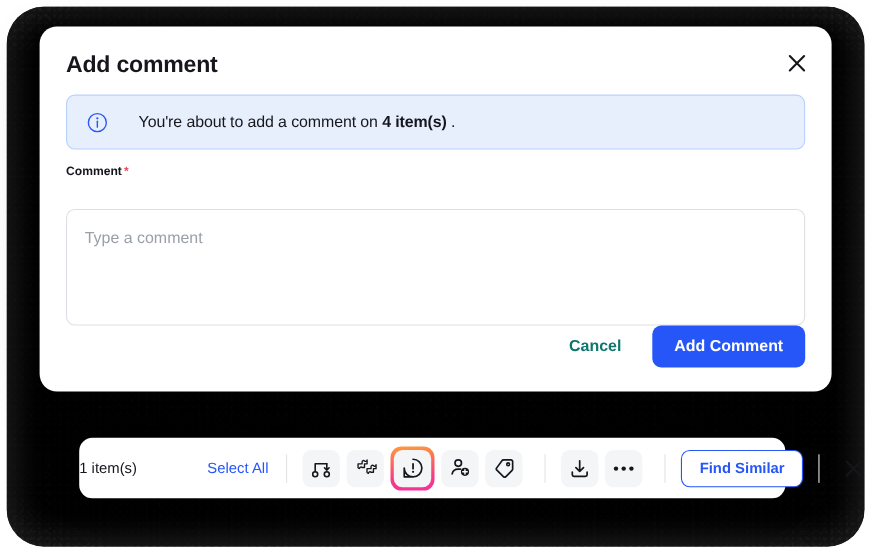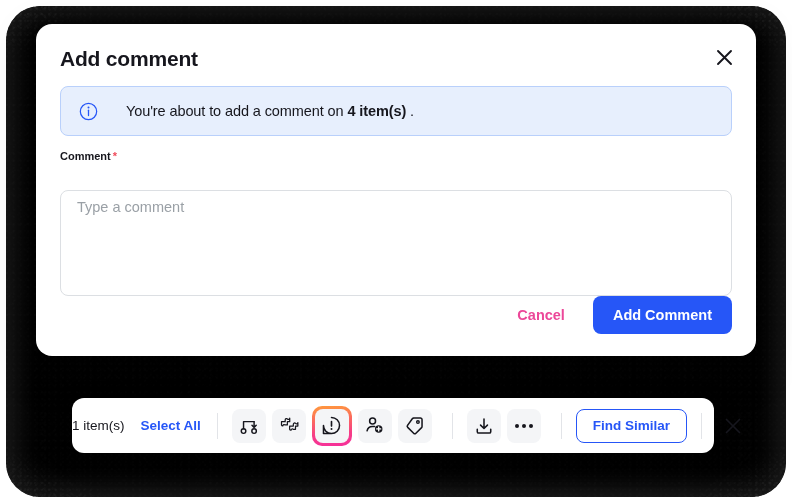--- a/index.html
+++ b/index.html
@@ -119,41 +119,41 @@
     margin-left: 2px;
   }
 
   .comment-box {
     position: absolute;
     left: 24px; top: 166px;
     width: 672px; height: 106px;
     border: 1px solid #dcdfe3;
     border-radius: 8px;
     background: #ffffff;
-    padding: 8px 16px;
+    padding: 18px 16px;
     font-family: "Liberation Sans", sans-serif;
     font-size: 14.5px;
     color: #16161d;
     resize: none;
     outline: none;
   }
   .comment-box::placeholder { color: #9aa0a6; }
 
   
   .dialog-actions {
     position: absolute;
     right: 24px; bottom: 22px;
     display: flex;
     align-items: center;
     gap: 22px;
   }
   .btn-cancel {
     background: transparent;
     border: none;
-    color: #ec4899;
+    color: #0f766e;
     font-family: "Liberation Sans", sans-serif;
     font-size: 14.5px;
     font-weight: 700;
     cursor: pointer;
     padding: 8px 6px;
     border-radius: 6px;
   }
   .btn-primary {
     background: #2656f7;
     border: none;
@@ -187,24 +187,25 @@
     color: #16161d;
     margin-right: 14px;
     white-space: nowrap;
   }
   .select-all {
     background: transparent;
     border: none;
     color: #2656f7;
     font-family: "Liberation Sans", sans-serif;
     font-size: 13.5px;
-    font-weight: 700;
+    font-weight: 400;
     cursor: pointer;
     padding: 6px 2px;
     white-space: nowrap;
+    margin-left: 48px;
   }
 
   .divider {
     width: 1px;
     height: 26px;
     background: #e2e4e8;
     margin: 0 14px;
     flex: none;
   }
 

